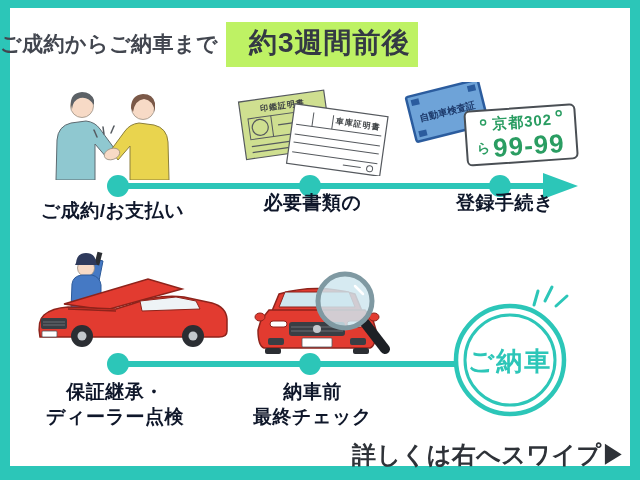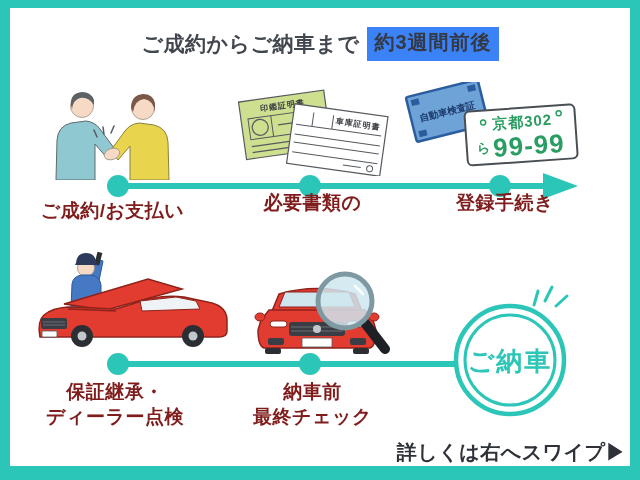--- a/index.html
+++ b/index.html
@@ -2,29 +2,29 @@
 <html><head>
 <meta charset="utf-8">
 <style>
   * { margin:0; padding:0; box-sizing:border-box; }
   body { font-family:"Liberation Sans", sans-serif; }
   .frame { position:relative; width:640px; height:480px; background:#2cc6b8; overflow:hidden; }
   .panel { position:absolute; left:10px; top:8px; right:10px; bottom:14px; background:#ffffff; }
   .abs { position:absolute; }
 
   .header { position:absolute; left:0; top:20px; width:640px; height:48px;
-            display:flex; justify-content:center; align-items:center; }
+            display:flex; justify-content:flex-start; align-items:center; }
   .title-prefix { font-size:21px; font-weight:bold; color:#42464f; letter-spacing:0.5px; margin-right:8px; }
-  .title-highlight { font-size:20px; font-weight:bold; color:#343944; background:#3b82f6;
-                     padding:2px 7px 5px 7px; letter-spacing:1px; }
+  .title-highlight { font-size:28px; font-weight:bold; color:#343944; background:#bef264;
+                     padding:2px 7px 5px 23px; letter-spacing:1px; }
 
-  .lbl { position:absolute; font-weight:bold; color:#7f1d1d; font-size:19px;
+  .lbl { position:absolute; font-weight:bold; color:#0f172a; font-size:19px;
          line-height:1.3; text-align:center; letter-spacing:0.5px; }
 
-  .footer { position:absolute; top:439px; right:14px; font-size:20px; font-weight:bold;
+  .footer { position:absolute; top:439px; right:14px; font-size:24px; font-weight:bold;
             color:#2e3238; letter-spacing:0.5px; }
 
   svg text { font-family:"Liberation Sans", sans-serif; }
 </style>
 </head>
 <body>
 
 <div class="frame">
   <div class="panel"></div>
 

